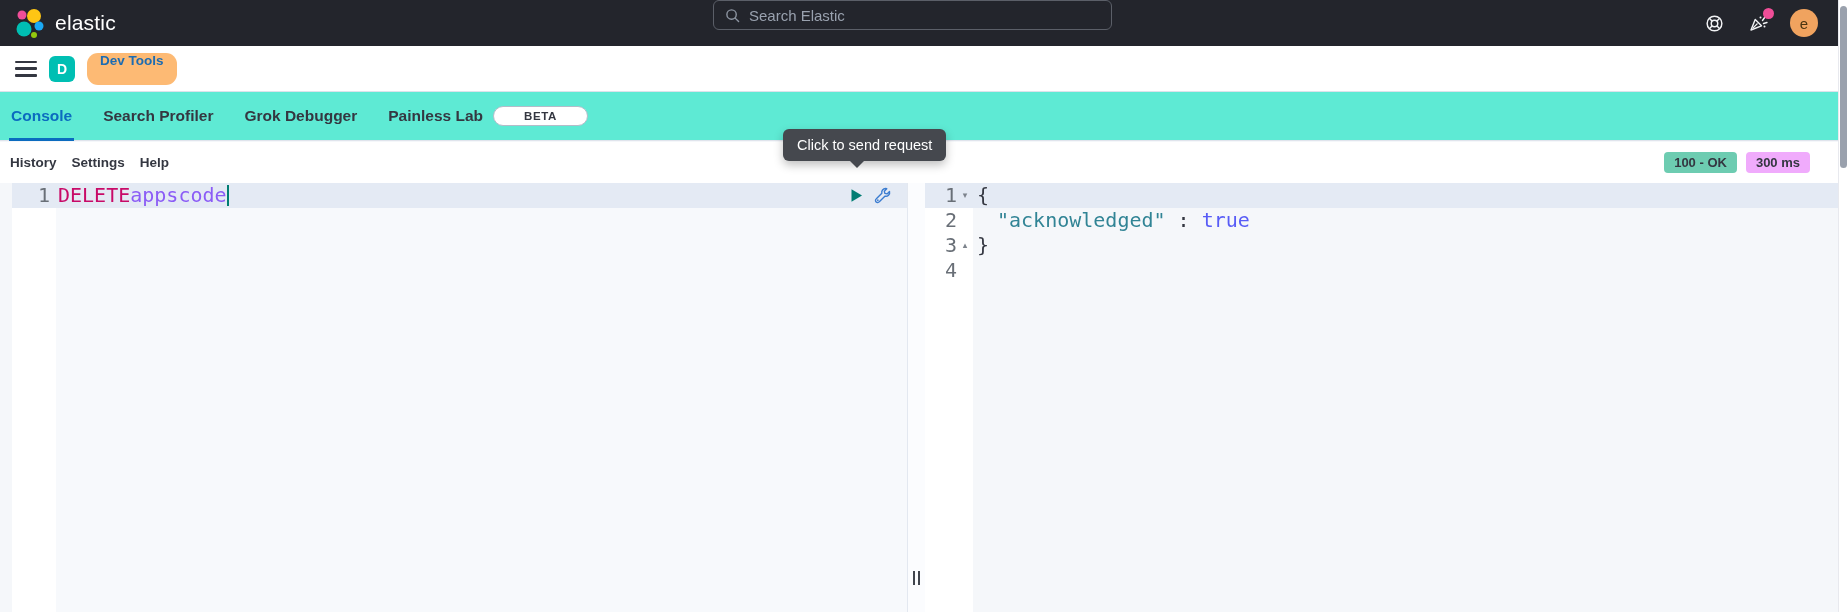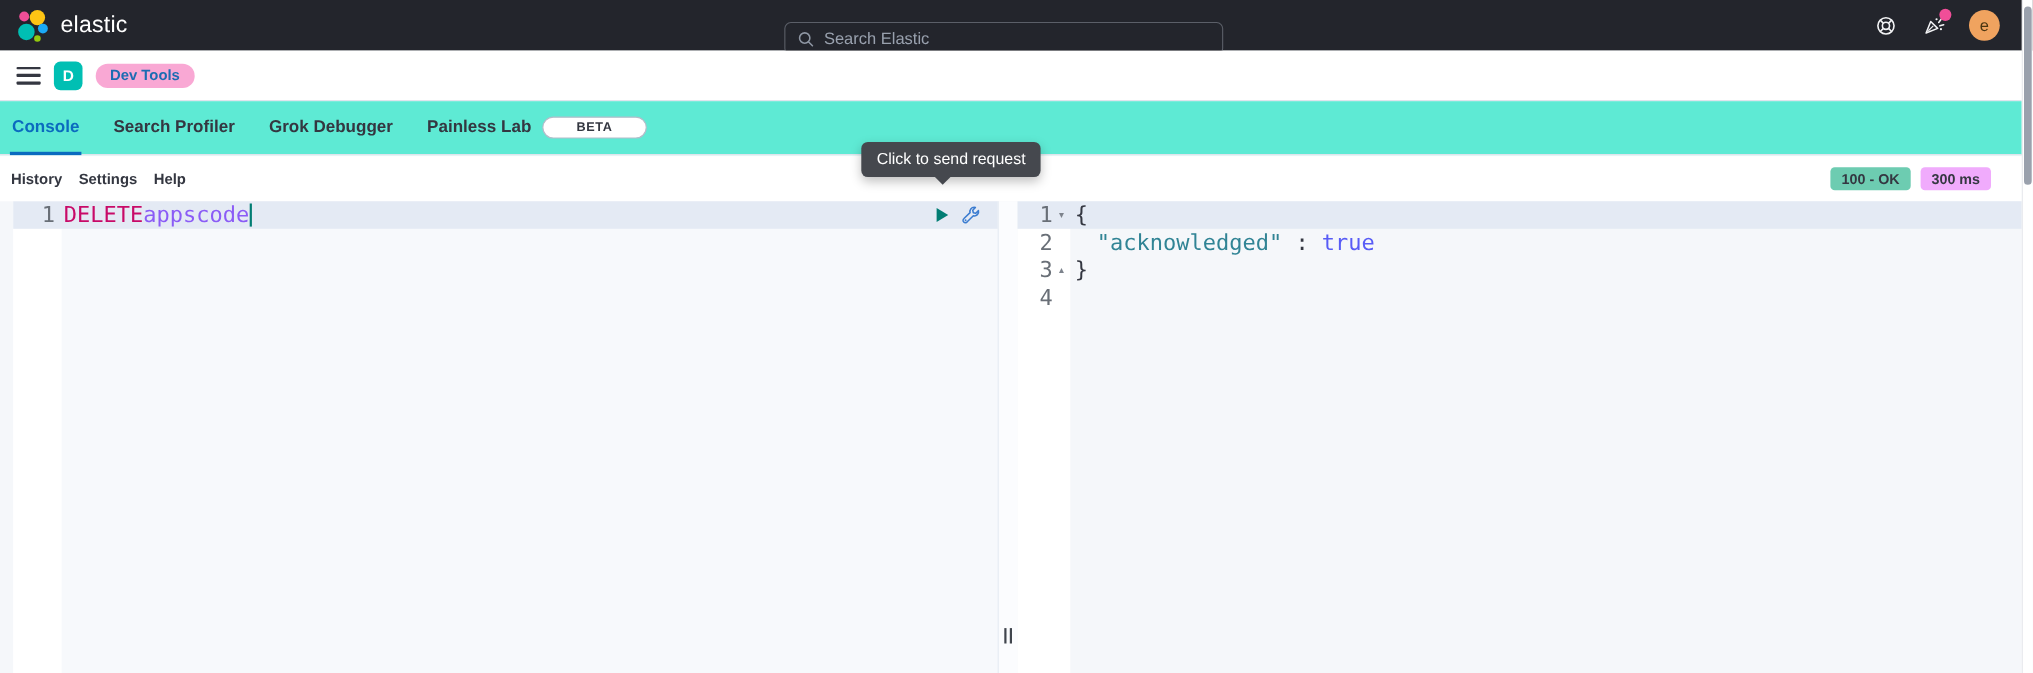--- a/index.html
+++ b/index.html
@@ -2,39 +2,39 @@
 <html><head>
 <meta charset="utf-8">
 <style>
   html,body{margin:0;padding:0;width:1848px;height:612px;overflow:hidden;
     background:#f5f7fa;font-family:"Liberation Sans",sans-serif;}
 
   
   .top-bar{position:absolute;top:0;left:0;width:1848px;height:46px;background:#23252c;}
   .logo{position:absolute;left:14px;top:7px;display:flex;align-items:center;gap:9px;}
   .logo-text{color:#ffffff;font-size:21px;letter-spacing:.2px;}
-  .search-box{position:absolute;left:713px;top:20px;width:399px;height:30px;
+  .search-box{position:absolute;left:713px;top:0;width:399px;height:30px;
     border:1px solid #5b5f68;border-radius:6px;display:flex;align-items:center;
     gap:9px;padding:0 11px;box-sizing:border-box;background:#23252c;}
   .search-ph{color:#99a1ae;font-size:15px;}
   .hdr-right{position:absolute;right:30px;top:0;height:46px;display:flex;align-items:center;gap:20px;}
   .hdr-btn{position:relative;width:24px;height:24px;display:flex;align-items:center;justify-content:center;cursor:pointer;}
   .notif-dot{position:absolute;top:-3px;right:-4px;width:11px;height:11px;border-radius:50%;background:#f04e98;}
   .avatar{width:28px;height:28px;border-radius:50%;background:#f0a35f;color:#4a3511;
     font-size:15px;display:flex;align-items:center;justify-content:center;}
 
   
   .crumb-bar{position:absolute;top:46px;left:0;width:1838px;height:46px;background:#ffffff;
     border-bottom:1px solid #dde2eb;display:flex;align-items:center;padding-left:15px;box-sizing:border-box;gap:12px;}
   .burger{width:22px;height:16px;display:flex;flex-direction:column;justify-content:space-between;cursor:pointer;}
   .burger i{display:block;height:2.6px;background:#343741;border-radius:1px;}
   .space-badge{width:26px;height:26px;border-radius:6px;background:#00bfb3;color:#ffffff;
     font-size:14px;font-weight:bold;display:flex;align-items:center;justify-content:center;}
-  .crumb-pill{height:22px;padding:0 13px;background:#f9a8d4;border-radius:11px;color:#1c6cb2;
-    font-size:13.5px;font-weight:600;display:flex;align-items:center;cursor:pointer;}
+  .crumb-pill{height:32px;padding:0 13px;background:#fdba74;border-radius:11px;color:#1c6cb2;
+    font-size:13.5px;font-weight:600;display:flex;align-items:flex-start;cursor:pointer;}
 
   
   .tab-bar{position:absolute;top:92px;left:0;width:1838px;height:49px;background:#5eead4;
     border-bottom:1px solid #e0e4ec;display:flex;align-items:center;padding-left:9px;box-sizing:border-box;gap:27px;}
   .tab{position:relative;height:100%;display:flex;align-items:center;gap:10px;
     font-size:15.5px;font-weight:bold;color:#343741;cursor:pointer;padding:0 2px;}
   .tab.active{color:#0b6bbf;}
   .tab.active::after{content:"";position:absolute;left:0;right:0;bottom:-1px;height:3px;background:#0b6bbf;}
   .beta-pill{border:1px solid #b4bcc9;border-radius:14px;padding:3px 30px;font-size:11.5px;
     font-weight:bold;letter-spacing:.6px;color:#343741;background:#fff;}

